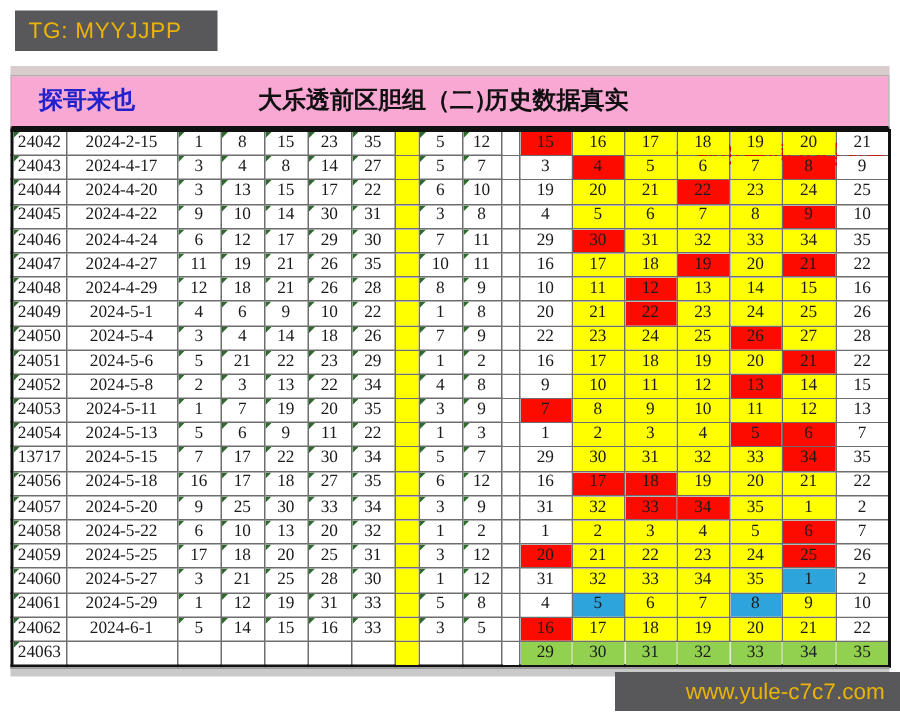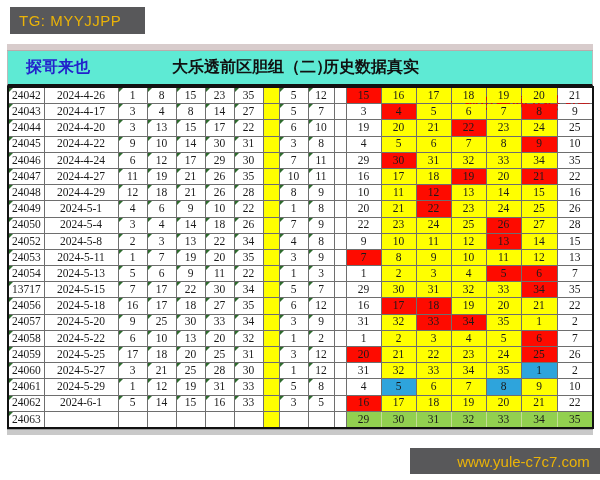--- a/index.html
+++ b/index.html
@@ -6,21 +6,21 @@
   body{width:600px;height:480px;background:#ffffff;position:relative;overflow:hidden;
        font-family:"Liberation Sans", sans-serif;}
   .page{position:absolute;inset:0;outline:2px solid #e3e3e3;}
 
   .badge{position:absolute;background:#58585a;color:#eab308;display:flex;align-items:center;}
   .tg-badge{left:10px;top:7px;width:126px;height:27px;font-size:15px;padding-left:9px;letter-spacing:.5px;}
   .site-badge{left:410px;top:448px;width:171px;height:26px;font-size:15px;justify-content:center;padding-left:28px;}
 
   .sheet{position:absolute;left:7px;top:44px;width:586px;}
   .top-strip{height:6px;background:#d8cccc;border-bottom:1px solid #b9abab;}
-  .title-row{position:relative;height:33px;background:#5eead4;border-bottom:2px solid #111;
+  .title-row{position:relative;height:33px;background:#f9a8d4;border-bottom:2px solid #111;
              border-left:1px solid #bbb;border-right:1px solid #bbb;}
   .title-row span{position:absolute;top:6px;font-weight:bold;font-size:16px;white-space:nowrap;}
   .t-blue{left:18px;color:#2222cc;}
   .t-main{left:124px;color:#111;margin-left:40px;}
   .t-hist{left:315px;color:#111;}
   .t-note{left:440px;color:#cc1111;margin-top:36px;}
 
   table.grid{border-collapse:collapse;table-layout:fixed;width:585px;
              font-family:"Liberation Serif","DejaVu Serif",serif;}
   table.grid td{height:15.2px;padding:0;text-align:center;vertical-align:middle;
@@ -76,21 +76,21 @@
           <col style="width:35px">
           <col style="width:35px">
           <col style="width:35px">
           <col style="width:35px">
           <col style="width:36px">
           <col style="width:36px">
       </colgroup>
       <tbody>
           <tr>
             <td class="cell-id tri">24042</td>
-            <td class="cell-date">2024-4-26</td>
+            <td class="cell-date">2024-2-15</td>
             <td class="cell-front tri">1</td>
             <td class="cell-front tri">8</td>
             <td class="cell-front tri">15</td>
             <td class="cell-front tri">23</td>
             <td class="cell-front tri">35</td>
             <td class="cell-strip"></td>
             <td class="cell-back tri">5</td>
             <td class="cell-back tri">12</td>
             <td class="cell-gap"></td>
             <td class="cell-zone c-r">15</td>
@@ -255,20 +255,40 @@
             <td class="cell-gap"></td>
             <td class="cell-zone c-w">22</td>
             <td class="cell-zone c-y">23</td>
             <td class="cell-zone c-y">24</td>
             <td class="cell-zone c-y">25</td>
             <td class="cell-zone c-r">26</td>
             <td class="cell-zone c-y">27</td>
             <td class="cell-zone c-w">28</td>
           </tr>
           <tr>
+            <td class="cell-id tri">24051</td>
+            <td class="cell-date">2024-5-6</td>
+            <td class="cell-front tri">5</td>
+            <td class="cell-front tri">21</td>
+            <td class="cell-front tri">22</td>
+            <td class="cell-front tri">23</td>
+            <td class="cell-front tri">29</td>
+            <td class="cell-strip"></td>
+            <td class="cell-back tri">1</td>
+            <td class="cell-back tri">2</td>
+            <td class="cell-gap"></td>
+            <td class="cell-zone c-w">16</td>
+            <td class="cell-zone c-y">17</td>
+            <td class="cell-zone c-y">18</td>
+            <td class="cell-zone c-y">19</td>
+            <td class="cell-zone c-y">20</td>
+            <td class="cell-zone c-r">21</td>
+            <td class="cell-zone c-w">22</td>
+          </tr>
+          <tr>
             <td class="cell-id tri">24052</td>
             <td class="cell-date">2024-5-8</td>
             <td class="cell-front tri">2</td>
             <td class="cell-front tri">3</td>
             <td class="cell-front tri">13</td>
             <td class="cell-front tri">22</td>
             <td class="cell-front tri">34</td>
             <td class="cell-strip"></td>
             <td class="cell-back tri">4</td>
             <td class="cell-back tri">8</td>

